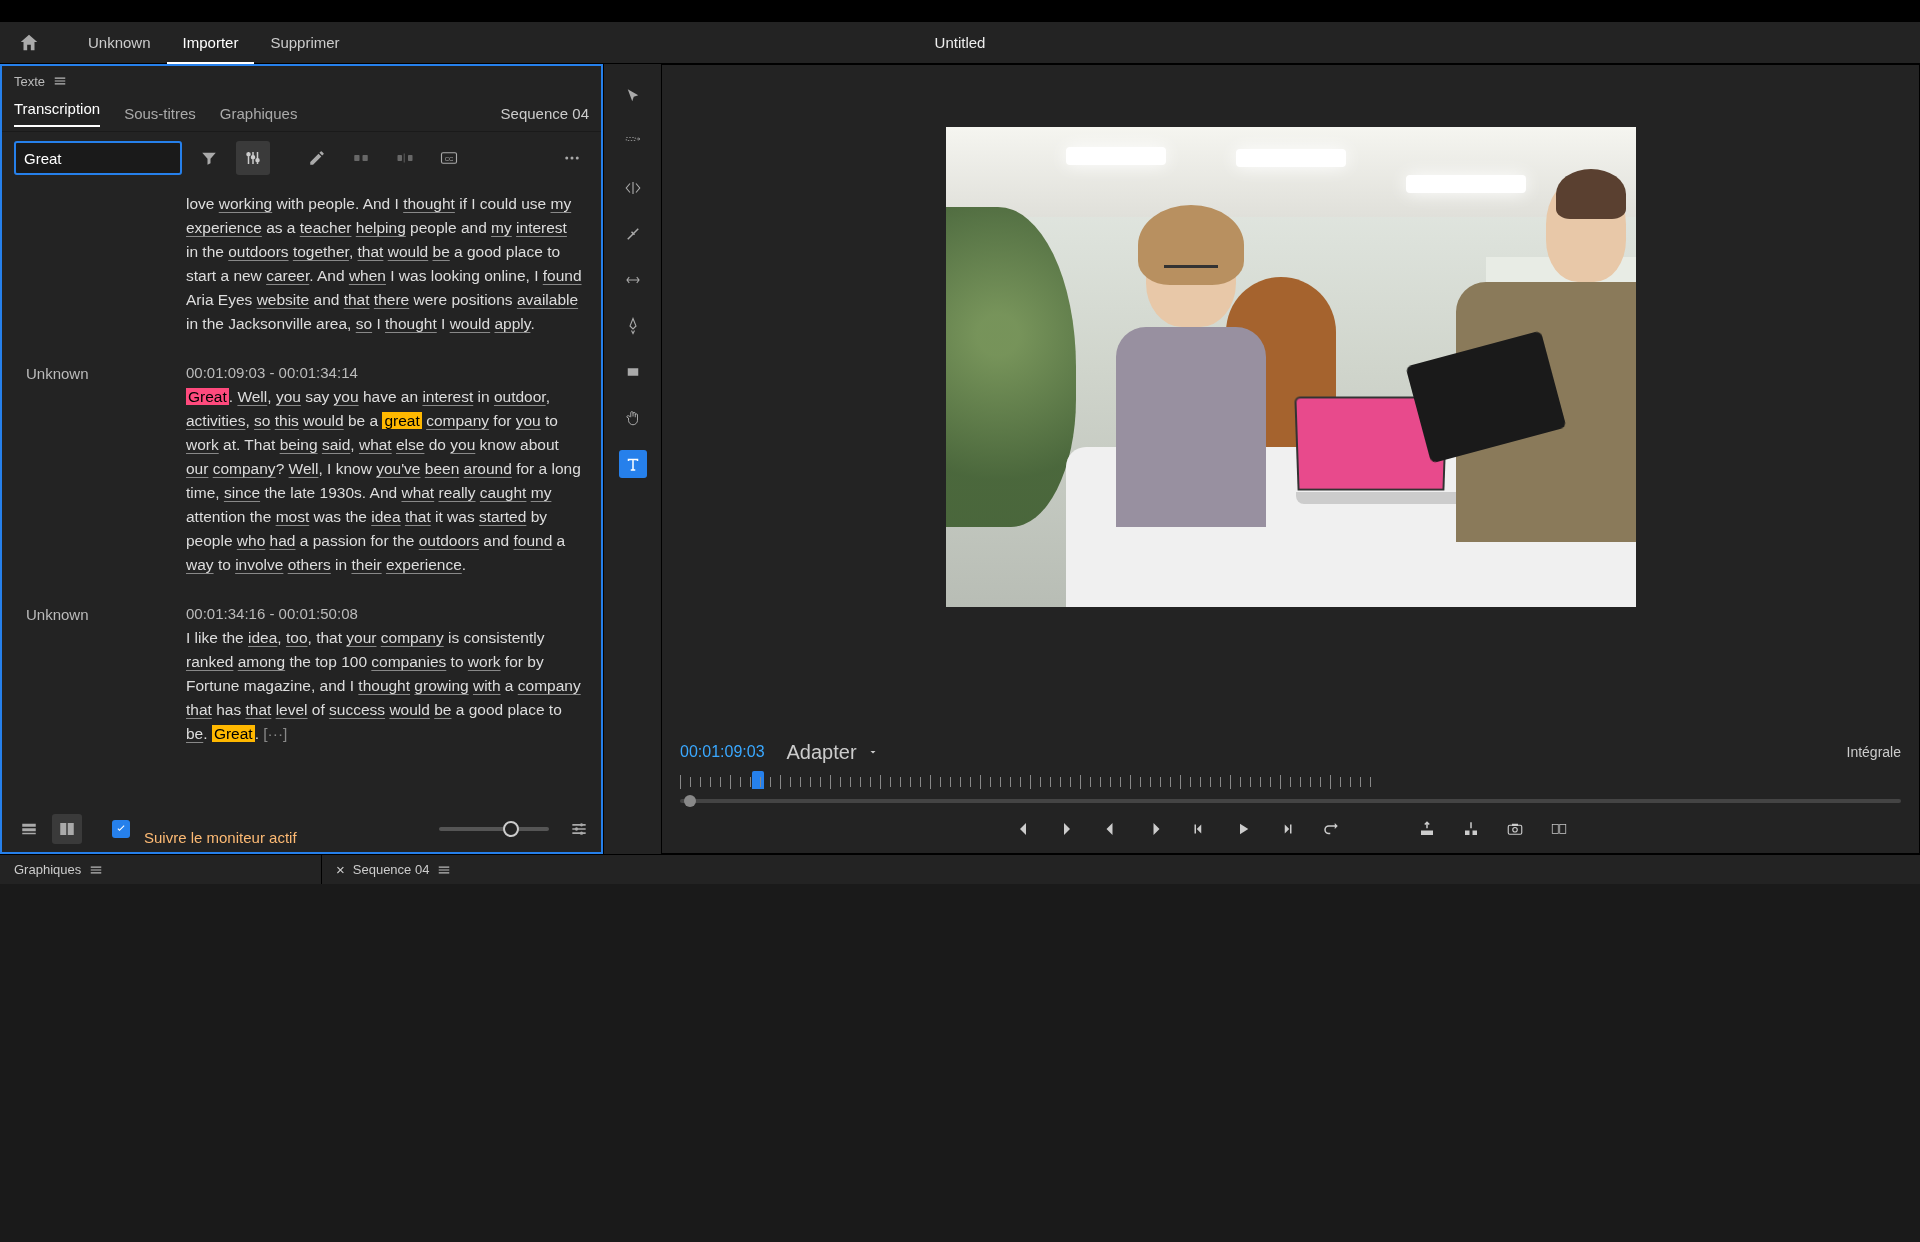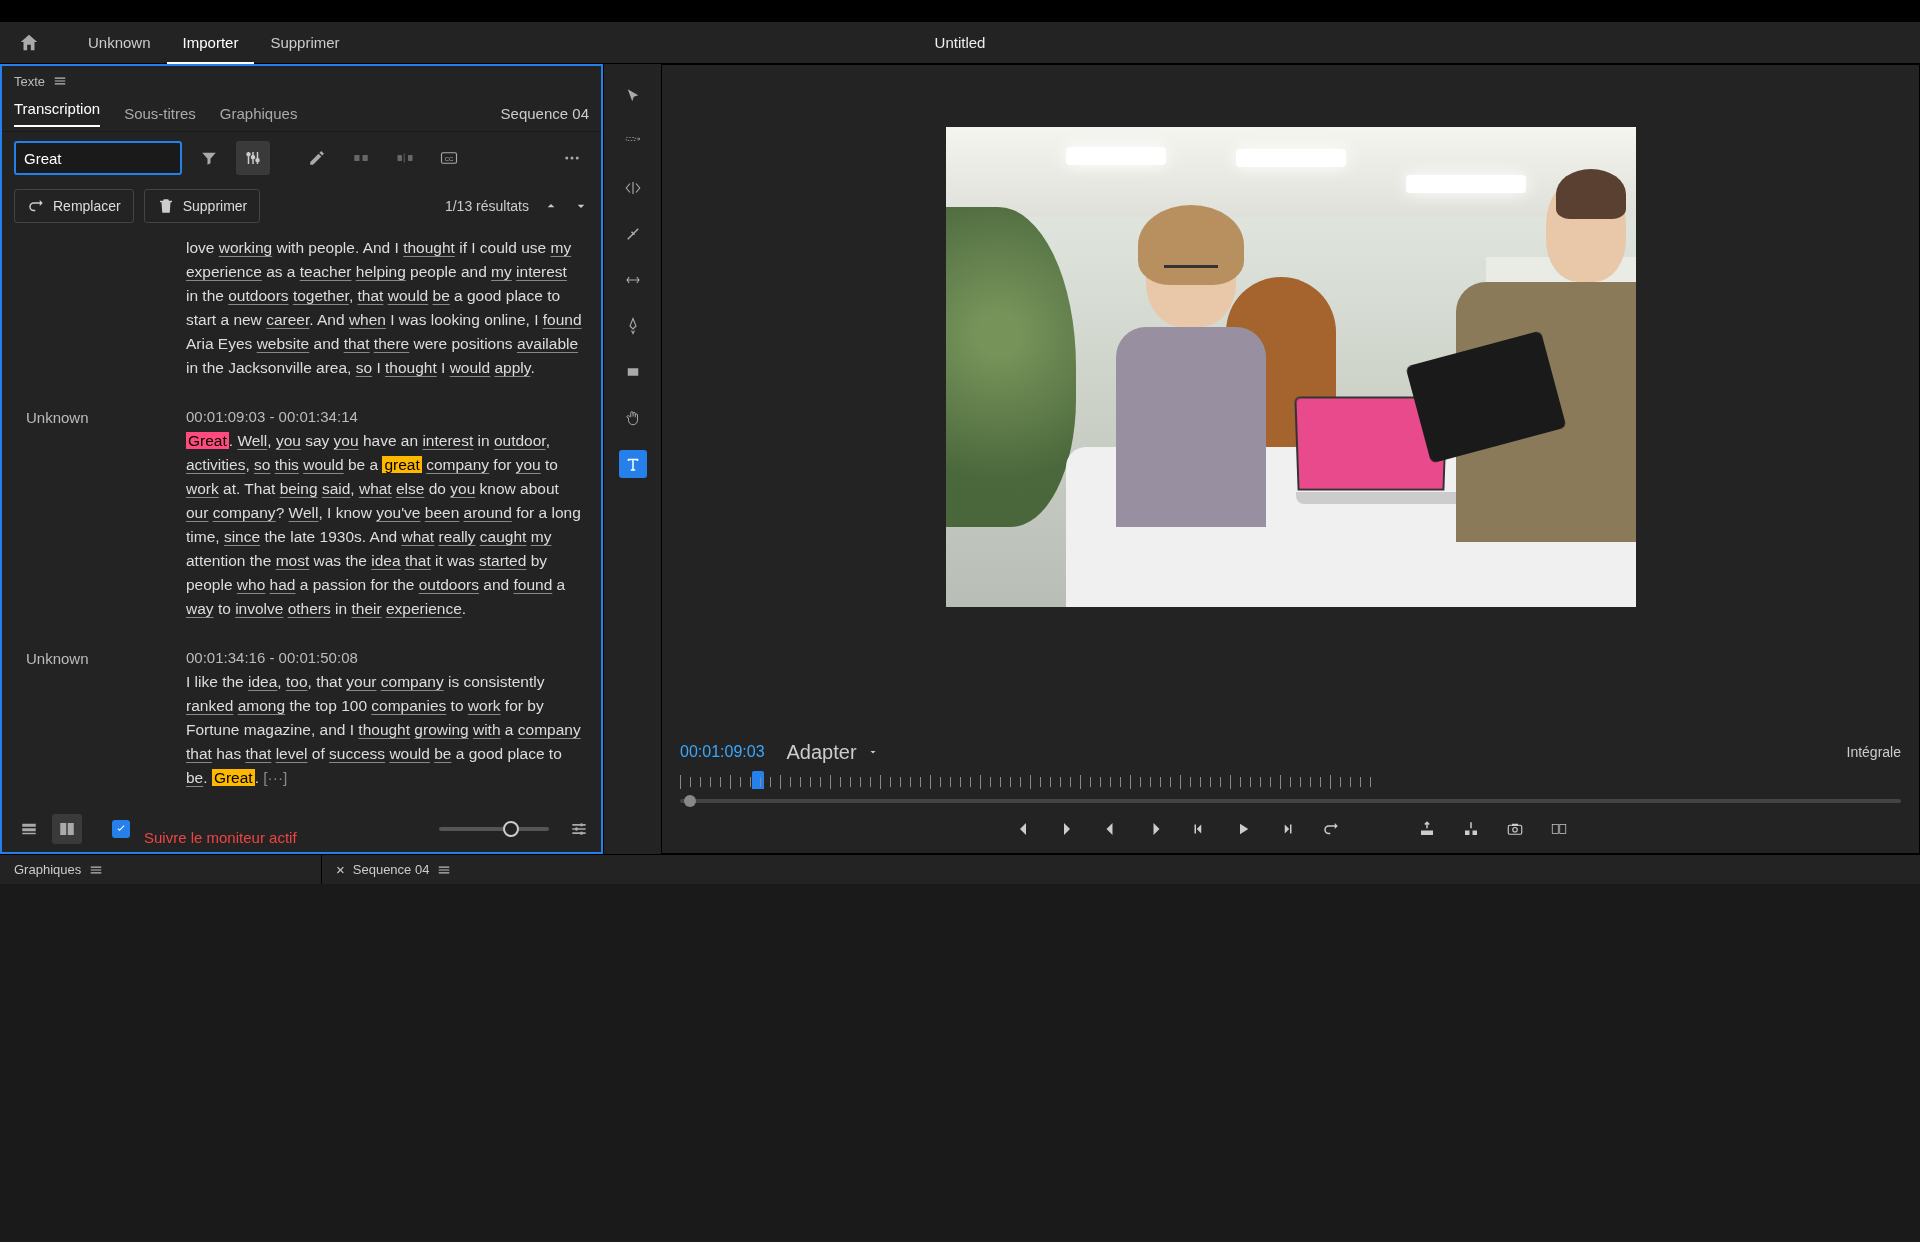--- a/index.html
+++ b/index.html
@@ -153,21 +153,21 @@
   gap: 8px;
 }
 .footer-icon { width: 30px; height: 30px; display:flex; align-items:center; justify-content:center; cursor:pointer; border-radius:3px; }
 .footer-icon.active { background: #3a3a3a; }
 .footer-icon svg { width:18px; height:18px; fill:#aaa; }
 .checkbox {
   width: 18px; height: 18px; border-radius: 3px;
   background: #2680eb; display: flex; align-items: center; justify-content: center;
 }
 .checkbox svg { width: 12px; height: 12px; fill: #fff; }
-.follow-label { font-size: 15px; color: #ef4444; margin-left: 6px; margin-top: 17px; }
+.follow-label { font-size: 15px; color: #fdba74; margin-left: 6px; margin-top: 17px; }
 .zoom-slider {
   margin-left: auto;
   width: 110px; height: 4px; background: #555; border-radius: 2px; position: relative;
 }
 .zoom-slider .thumb { position:absolute; right: 30px; top: -6px; width: 16px; height: 16px; border: 2px solid #ccc; border-radius: 50%; background:#232323; }
 .settings-icon { width: 20px; height:20px; fill:#aaa; margin-left:12px; cursor:pointer; }
 
 .toolstrip {
   width: 58px;
   background: #232323;
@@ -316,43 +316,20 @@
             <text x="12" y="16" text-anchor="middle" font-size="8" fill="#aaa">CC</text>
           </svg>
         </div>
       <div class="tool-btn tool-more">
           <svg viewBox="0 0 24 24">
             <circle cx="5" cy="12" r="2"></circle>
             <circle cx="12" cy="12" r="2"></circle>
             <circle cx="19" cy="12" r="2"></circle>
           </svg>
         </div>
-    </div>
-    <div class="replace-bar">
-      <div class="action-btn">
-        <svg viewBox="0 0 24 24">
-            <path d="M17 4l4 4-4 4V9H9a4 4 0 000 8h2v2H9a6 6 0 010-12h8V4z"></path>
-          </svg>
-        <span>Remplacer</span>
-      </div>
-      <div class="action-btn">
-        <svg viewBox="0 0 24 24">
-            <path d="M6 7h12l-1 14H7L6 7zm3-4h6l1 2h4v2H4V5h4l1-2z"></path>
-          </svg>
-        <span>Supprimer</span>
-      </div>
-      <div class="results-nav">
-        <span>1/13 résultats</span>
-        <svg class="chev" viewBox="0 0 24 24">
-            <path d="M7 14l5-5 5 5z"></path>
-          </svg>
-        <svg class="chev" viewBox="0 0 24 24">
-            <path d="M7 10l5 5 5-5z"></path>
-          </svg>
-      </div>
     </div>
 
     <div class="transcript-body" id="transcript-body">
         <div class="segment">
           <div class="speaker"></div>
           <div class="seg-content">
             <div class="seg-text">love <span class="u">working</span> with people. And I <span class="u">thought</span> if I could use <span class="u">my</span> <span class="u">experience</span> as a <span class="u">teacher</span> <span class="u">helping</span> people and <span class="u">my</span> <span class="u">interest</span> in the <span class="u">outdoors</span> <span class="u">together</span>, <span class="u">that</span> <span class="u">would</span> <span class="u">be</span> a good place to start a new <span class="u">career</span>. And <span class="u">when</span> I was looking online, I <span class="u">found</span> Aria Eyes <span class="u">website</span> and <span class="u">that</span> <span class="u">there</span> were positions <span class="u">available</span> in the Jacksonville area, <span class="u">so</span> I <span class="u">thought</span> I <span class="u">would</span> <span class="u">apply</span>.</div>
           </div>
         </div>
         <div class="segment">

